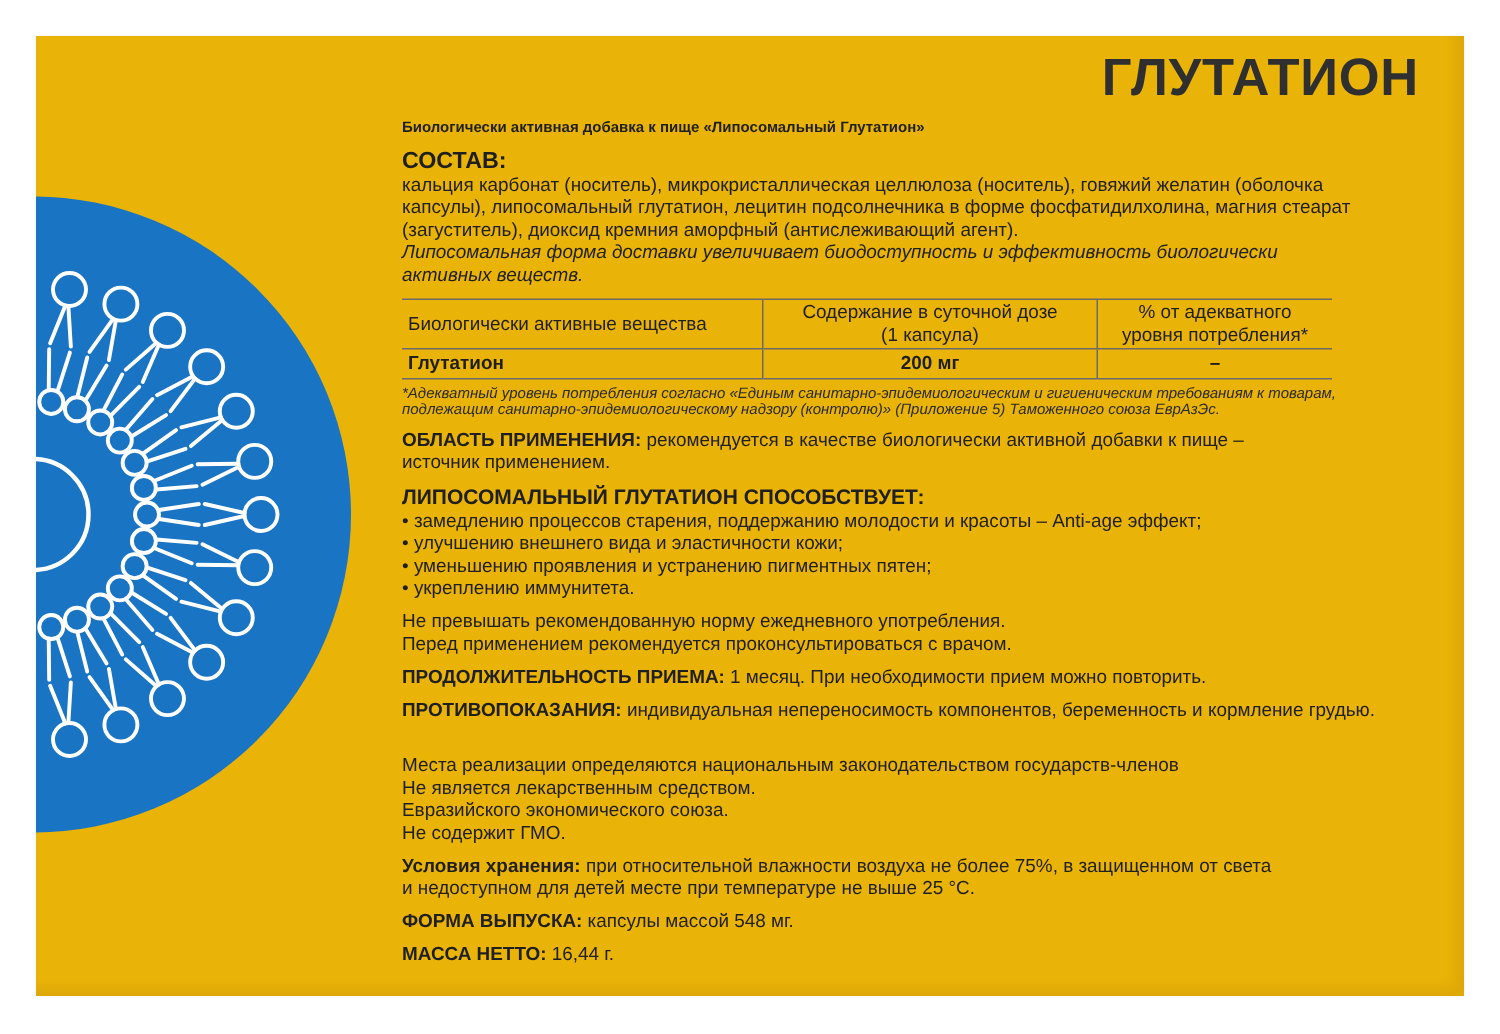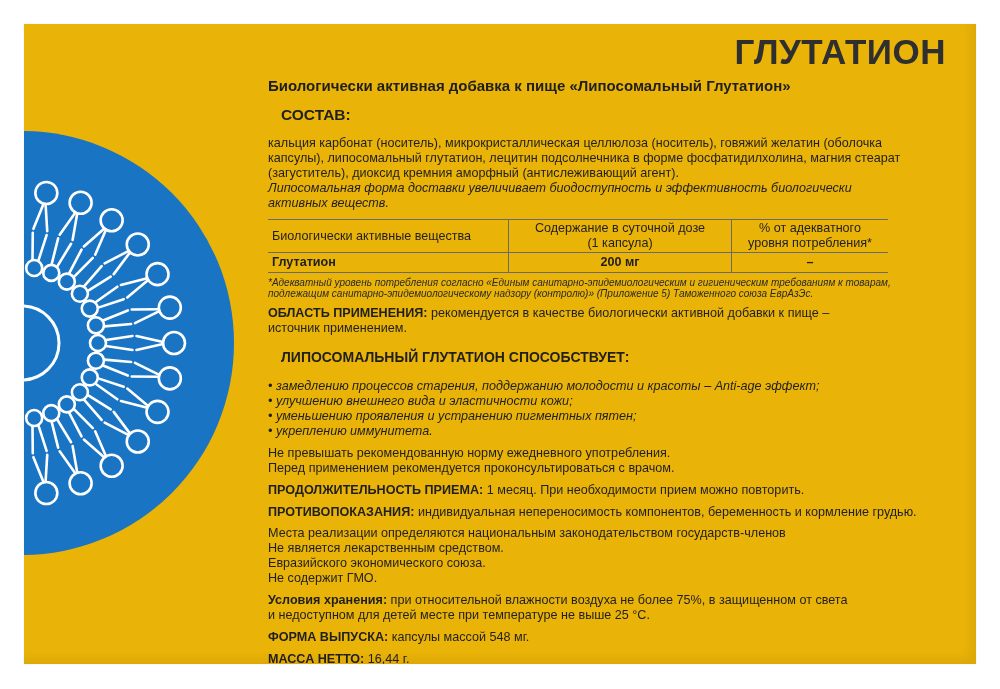--- a/index.html
+++ b/index.html
@@ -15,37 +15,37 @@
     }
     .emblem { position: absolute; left: -24px; top: -24px; width: 300px; height: 689px; }
     .brand {
       position: absolute; right: 30px; top: 8px;
       font-size: 35px; font-weight: bold; letter-spacing: 0.5px; color: #2f2f2f;
     }
     .content {
       position: absolute; left: 244px; top: 54px; width: 690px;
       font-size: 12.6px; line-height: 15px;
     }
-    .subtitle { font-weight: bold; font-size: 15px; margin: 0 0 6px 0; }
-    .h-big { font-weight: bold; font-size: 15.5px; line-height: 17px; margin: 13px; }
+    .subtitle { font-weight: bold; font-size: 10px; margin: 0 0 6px 0; }
+    .h-big { font-weight: bold; font-size: 15.5px; line-height: 17px; margin: 0; }
     .para { margin: 0; }
     .italic { font-style: italic; margin: 0; }
     .b { font-weight: bold; }
     .sec { margin-top: 7px; }
     table {
       border-collapse: collapse; width: 620px; margin-top: 8px;
       font-size: 12.6px;
     }
     table td, table th { padding: 1px 4px; }
     table tr.head td { border-top: 1.5px solid #6b6b6b; border-bottom: 1.5px solid #6b6b6b; font-weight: normal; height: 29px; }
     table tr.row td { border-bottom: 1.5px solid #6b6b6b; font-weight: bold; height: 17px; }
     table td.c2 { border-left: 1.5px solid #6b6b6b; text-align: center; width: 214px; margin-left: 36px; }
     table td.c3 { border-left: 1.5px solid #6b6b6b; text-align: center; width: 148px; }
     .footnote { font-style: italic; font-size: 10px; line-height: 11px; margin-top: 4px; color: #2a2a2a; }
-    ul.bullets { list-style: none; margin: 0; padding: 0; font-style: italic; }
+    ul.bullets { list-style: none; margin: 0; padding: 0; }
     ul.bullets li::before { content: "\2022\00a0"; }
   </style>
 </head>
 <body>
 
 <div class="card">
 
   <svg class="emblem" viewBox="0 0 300 689" xmlns="http://www.w3.org/2000/svg">
     <defs>
       <clipPath id="cardclip">
@@ -196,21 +196,21 @@
     </div>
 
     <div class="sec">
       <p class="para"><span class="b">ПРОДОЛЖИТЕЛЬНОСТЬ ПРИЕМА:</span><span> 1 месяц. При необходимости прием можно повторить.</span></p>
     </div>
 
     <div class="sec">
       <p class="para"><span class="b">ПРОТИВОПОКАЗАНИЯ:</span><span> индивидуальная непереносимость компонентов, беременность и кормление грудью.</span></p>
     </div>
 
-    <div class="sec" style="margin-top:6px;">
+    <div class="sec" style="margin-top:22px;">
       <p class="para">Места реализации определяются национальным законодательством государств-членов</p>
       <p class="para">Не является лекарственным средством.</p>
       <p class="para">Евразийского экономического союза.</p>
       <p class="para">Не содержит ГМО.</p>
     </div>
 
     <div class="sec">
       <p class="para"><span class="b">Условия хранения:</span><span> при относительной влажности воздуха не более 75%, в защищенном от света</span></p>
       <p class="para">и недоступном для детей месте при температуре не выше 25 °C.</p>
     </div>

